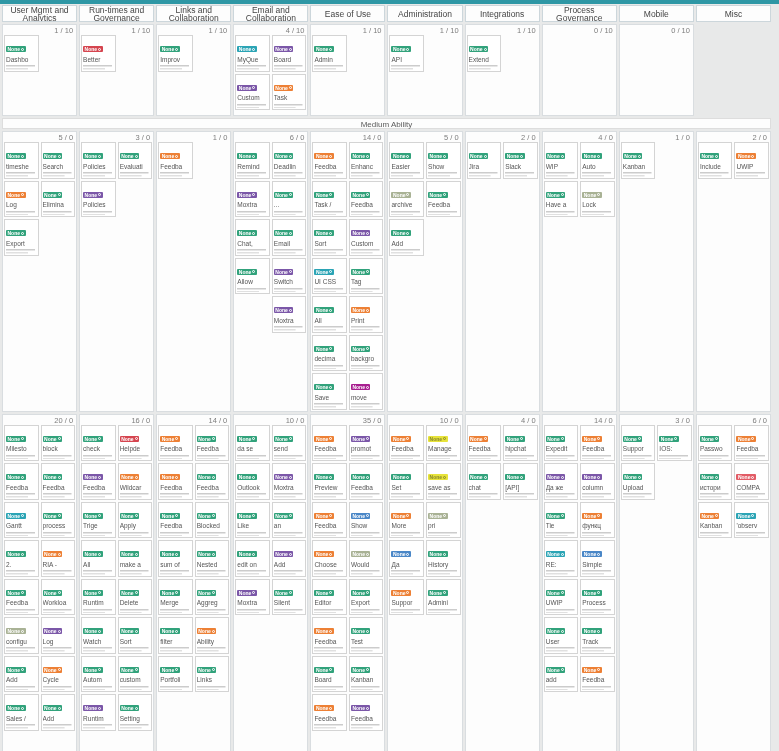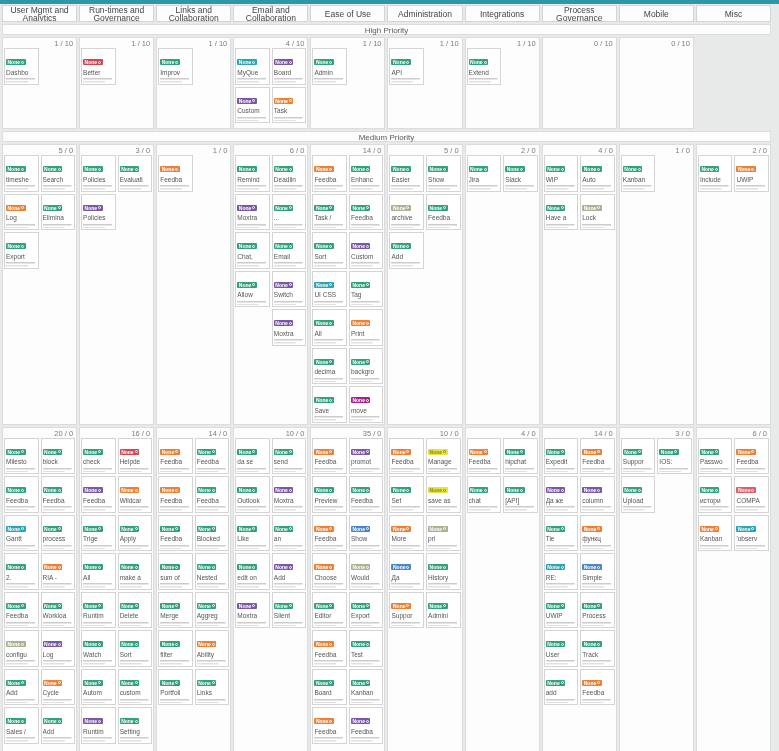--- a/index.html
+++ b/index.html
@@ -73,21 +73,20 @@
   <div class="hcell">
         <span class="htext">Mobile</span>
       </div>
 
   <div class="hcell">
         <span class="htext">Misc</span>
       </div>
 </div>
   <div id="lanes">
   <div class="lane lane-high">
-    <div class="lane-label">High Priority</div>
     <div class="lane-row">
   <div class="cell">
     <div class="count">1 / 10</div>
     <div class="cols">
       <div class="col col-a">
   <div class="card">
     <span class="badge" style="background: rgb(49, 162, 123); color: rgb(255, 255, 255);">
                     <span class="badge-t">None</span>
                     <span class="dot" style="border-color: rgb(255, 255, 255);"></span>
                   </span>
@@ -241,21 +240,21 @@
     <div class="count">0 / 10</div>
     <div class="cols">
       <div class="col col-a"></div>
       <div class="col col-b"></div>
     </div>
   </div>
 </div>
   </div>
 
   <div class="lane lane-med">
-    <div class="lane-label">Medium Priority</div>
+    <div class="lane-label">Medium Ability</div>
     <div class="lane-row">
   <div class="cell">
     <div class="count">5 / 0</div>
     <div class="cols">
       <div class="col col-a">
   <div class="card">
     <span class="badge" style="background: rgb(49, 162, 123); color: rgb(255, 255, 255);">
                     <span class="badge-t">None</span>
                     <span class="dot" style="border-color: rgb(255, 255, 255);"></span>
                   </span>

